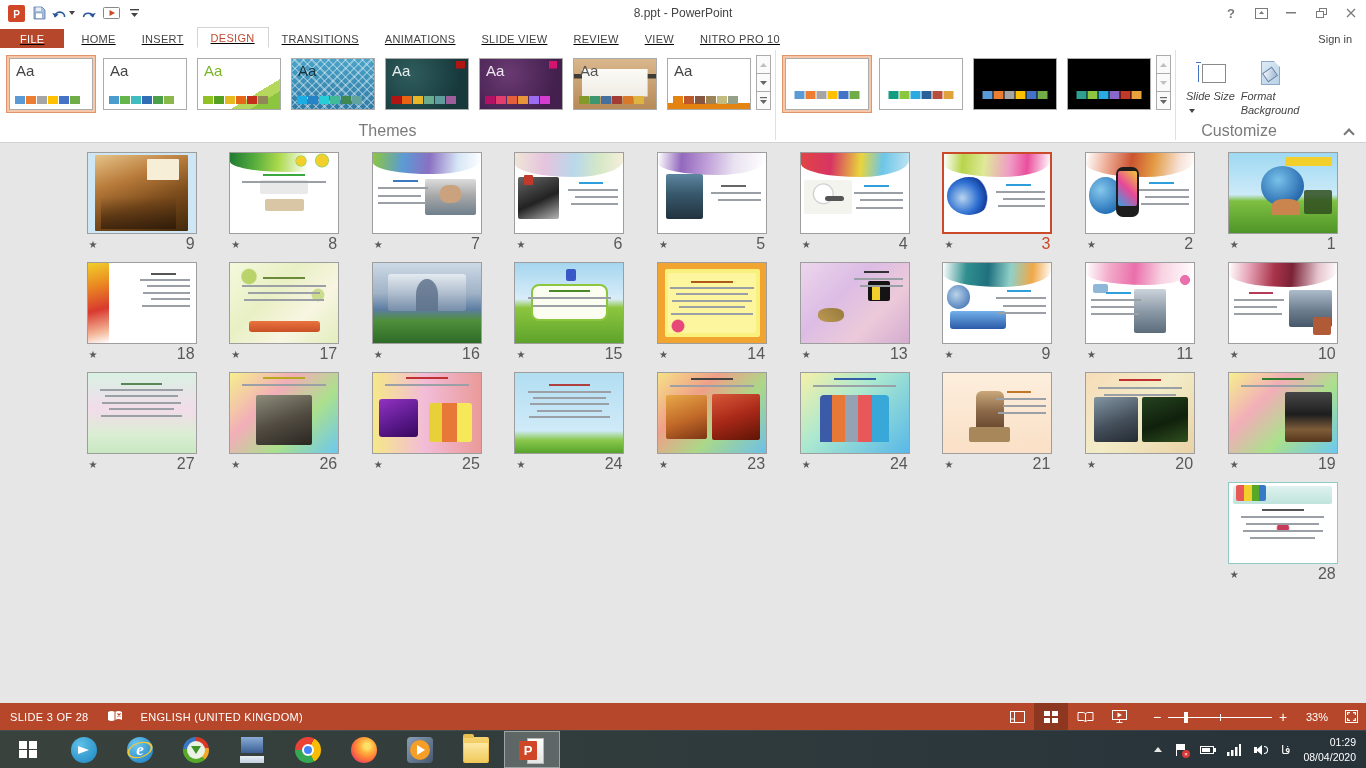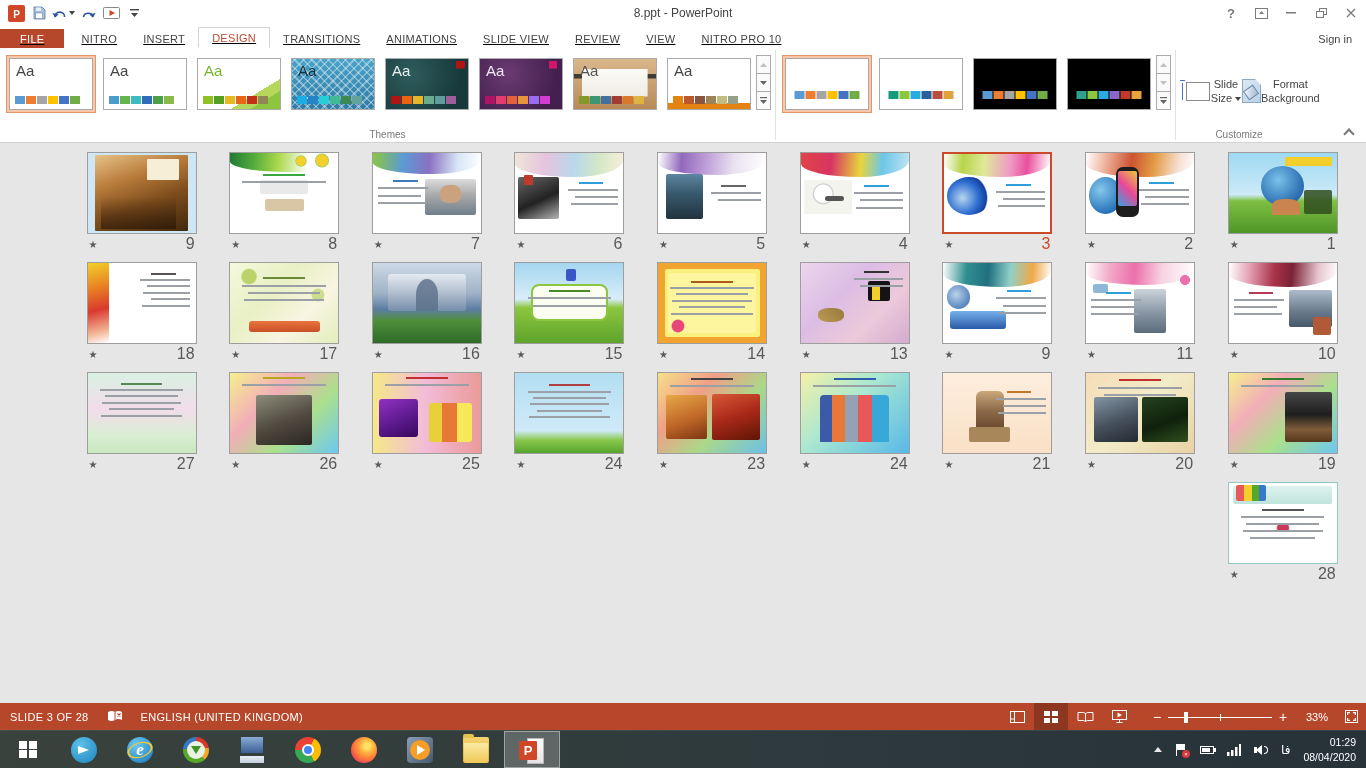--- a/index.html
+++ b/index.html
@@ -19,34 +19,34 @@
   
   .tabrow{height:22px;display:flex;align-items:flex-end;background:#fff;position:relative;}
   .tab{font-size:11px;color:#444;padding:4px 13px 3px;letter-spacing:.3px;}
   .tab.file{background:#B7472A;color:#fff;padding:4px 20px 3px;margin-right:4px;}
   .tab.active{color:#C04A2F;border:1px solid #d4d4d4;border-bottom:1px solid #fff;background:#fff;}
   .signin{position:absolute;right:14px;bottom:3px;font-size:11px;color:#444;}
 
   
   .ribbon{height:95px;background:#fff;border-bottom:1px solid #d2d2d2;display:flex;position:relative;}
   .grp{position:relative;padding:7px 4px 16px 6px;display:flex;}
-  .grp-label{position:absolute;bottom:2px;left:0;right:0;text-align:center;font-size:10px;color:#7a7a7a;}
+  .grp-label{position:absolute;bottom:2px;left:0;right:0;text-align:center;font-size:16px;color:#7a7a7a;}
   .vsep{width:1px;background:#e0e0e0;margin:2px 0;}
   .gallery{display:flex;gap:4px;align-items:flex-start;}
   .thw{padding:2px;border:1px solid transparent;}
   .thw.sel{background:#f7c7a8;border-color:#e0956c;}
   .th{width:84px;height:52px;border:1px solid #ababab;position:relative;overflow:hidden;background:#fff;padding-left:16px;}
   .th .aa{position:absolute;left:6px;top:3px;font-size:15px;letter-spacing:0;}
   .th .sw{position:absolute;left:5px;bottom:5px;display:flex;gap:1px;}
   .th .sw span{width:10px;height:8px;display:block;}
   .variant .th .sw{left:50%;transform:translateX(-50%);bottom:10px;}
   .gscroll{width:15px;margin-left:2px;display:flex;flex-direction:column;}
   .gs{width:15px;height:19px;border:1px solid #ababab;background:#fafafa;display:flex;align-items:center;justify-content:center;margin-top:-1px;}
   .gs:first-child{margin-top:0;}
-  .bigbtn{width:56px;display:flex;flex-direction:row;align-items:center;font-size:11px;color:#444;padding-top:3px;text-align:center;line-height:1.25;}
+  .bigbtn{width:56px;display:flex;flex-direction:column;align-items:center;font-size:11px;color:#444;padding-top:3px;text-align:left;line-height:1.25;font-style:italic;}
   .bigbtn .bicon{height:30px;display:flex;align-items:center;justify-content:center;margin-bottom:2px;}
   .has-dd::after{content:"";display:inline-block;margin-left:3px;border-left:3px solid transparent;border-right:3px solid transparent;border-top:4px solid #444;vertical-align:middle;}
   .icon-slidesize{width:24px;height:19px;border:1px solid #8a8a8a;background:#fff;position:relative;}
   .icon-slidesize::before{content:"";position:absolute;left:-5px;top:0;bottom:0;border-left:1px solid #4472c4;}
   .icon-slidesize::after{content:"";position:absolute;left:-7px;top:-3px;width:5px;border-top:1px solid #4472c4;}
   .icon-fmtbg{width:19px;height:24px;background:linear-gradient(135deg,#dce9f5 0%,#b9d2e8 100%);border:1px solid #8fa8c4;position:relative;}
   .icon-fmtbg::before{content:"";position:absolute;right:-1px;top:-1px;border-left:6px solid transparent;border-top:6px solid #fff;}
   .icon-fmtbg::after{content:"";position:absolute;left:2px;top:7px;width:10px;height:9px;background:linear-gradient(135deg,#f2f6fa,#9fb8d4);transform:rotate(-35deg);border:1px solid #6f88a8;}
   .collapse{position:absolute;right:12px;bottom:6px;width:10px;height:8px;}
   .collapse::before{content:"";position:absolute;left:1px;top:2px;width:6px;height:6px;border-top:2px solid #777;border-left:2px solid #777;transform:rotate(45deg);}
@@ -197,21 +197,21 @@
         <svg width="10" height="10">
             <path d="M1 1 L9 9 M9 1 L1 9" stroke="#7a7a7a" stroke-width="1.3"></path>
           </svg>
       </div>
     </div>
   </div>
 
   <div class="tabrow">
     <div style="display:flex;align-items:flex-end;text-decoration:underline;">
         <div class="tab file">FILE</div>
-        <div class="tab">NITRO</div>
+        <div class="tab">HOME</div>
         <div class="tab">INSERT</div>
         <div class="tab active">DESIGN</div>
         <div class="tab">TRANSITIONS</div>
         <div class="tab">ANIMATIONS</div>
         <div class="tab">SLIDE VIEW</div>
         <div class="tab">REVIEW</div>
         <div class="tab">VIEW</div>
         <div class="tab">NITRO PRO 10</div>
       </div>
     <div class="signin">Sign in</div>

